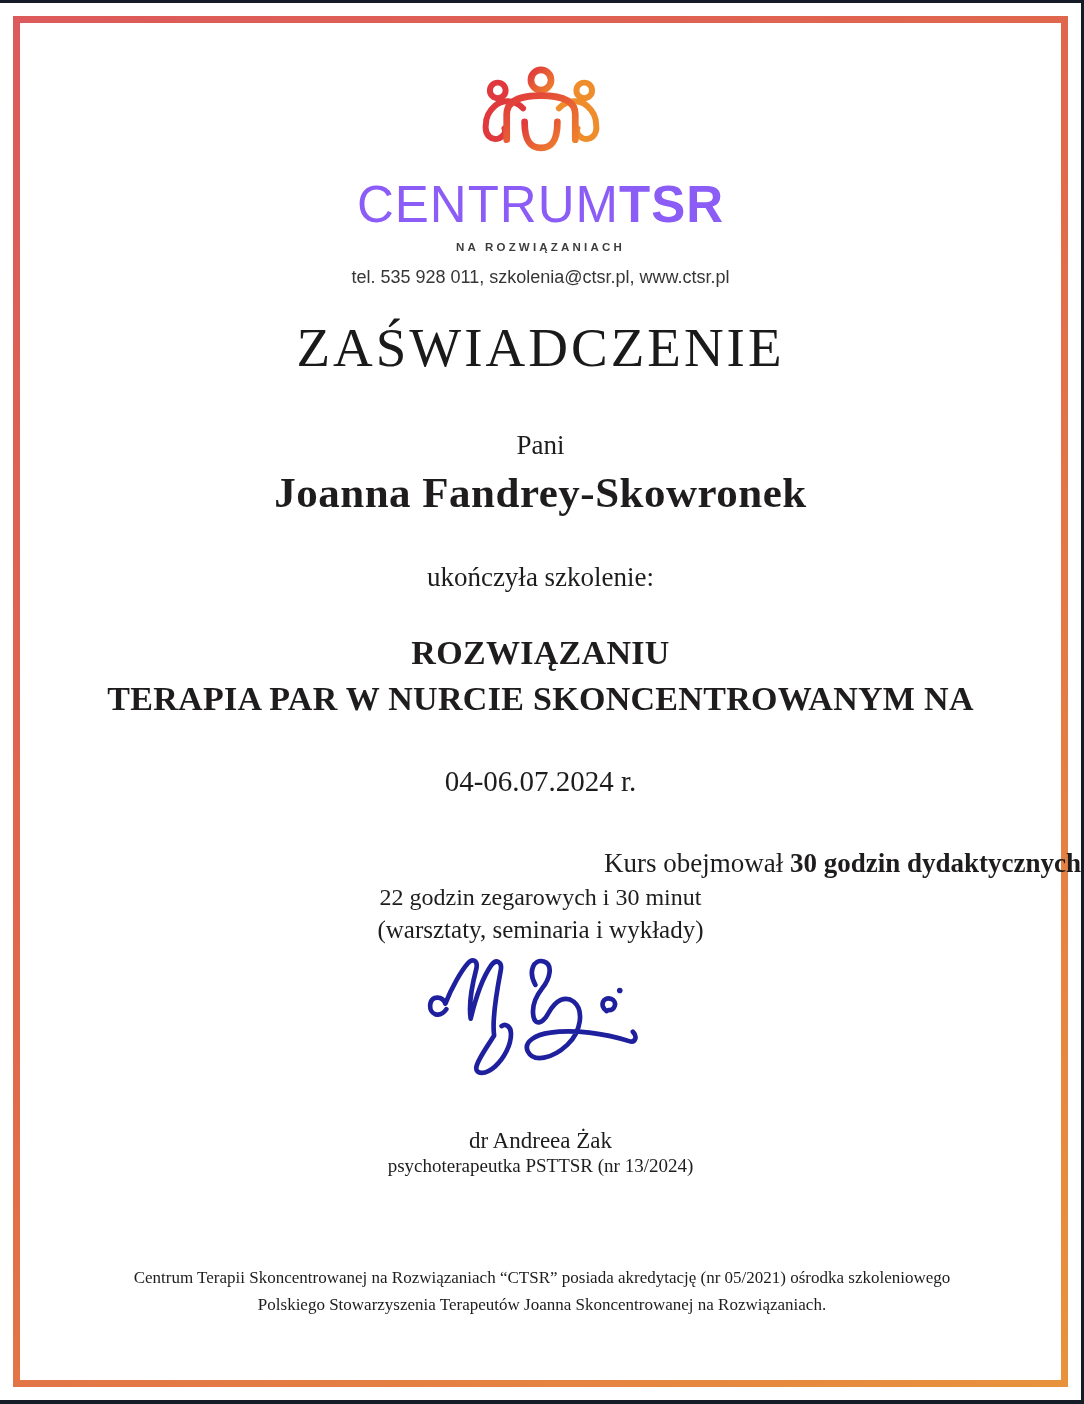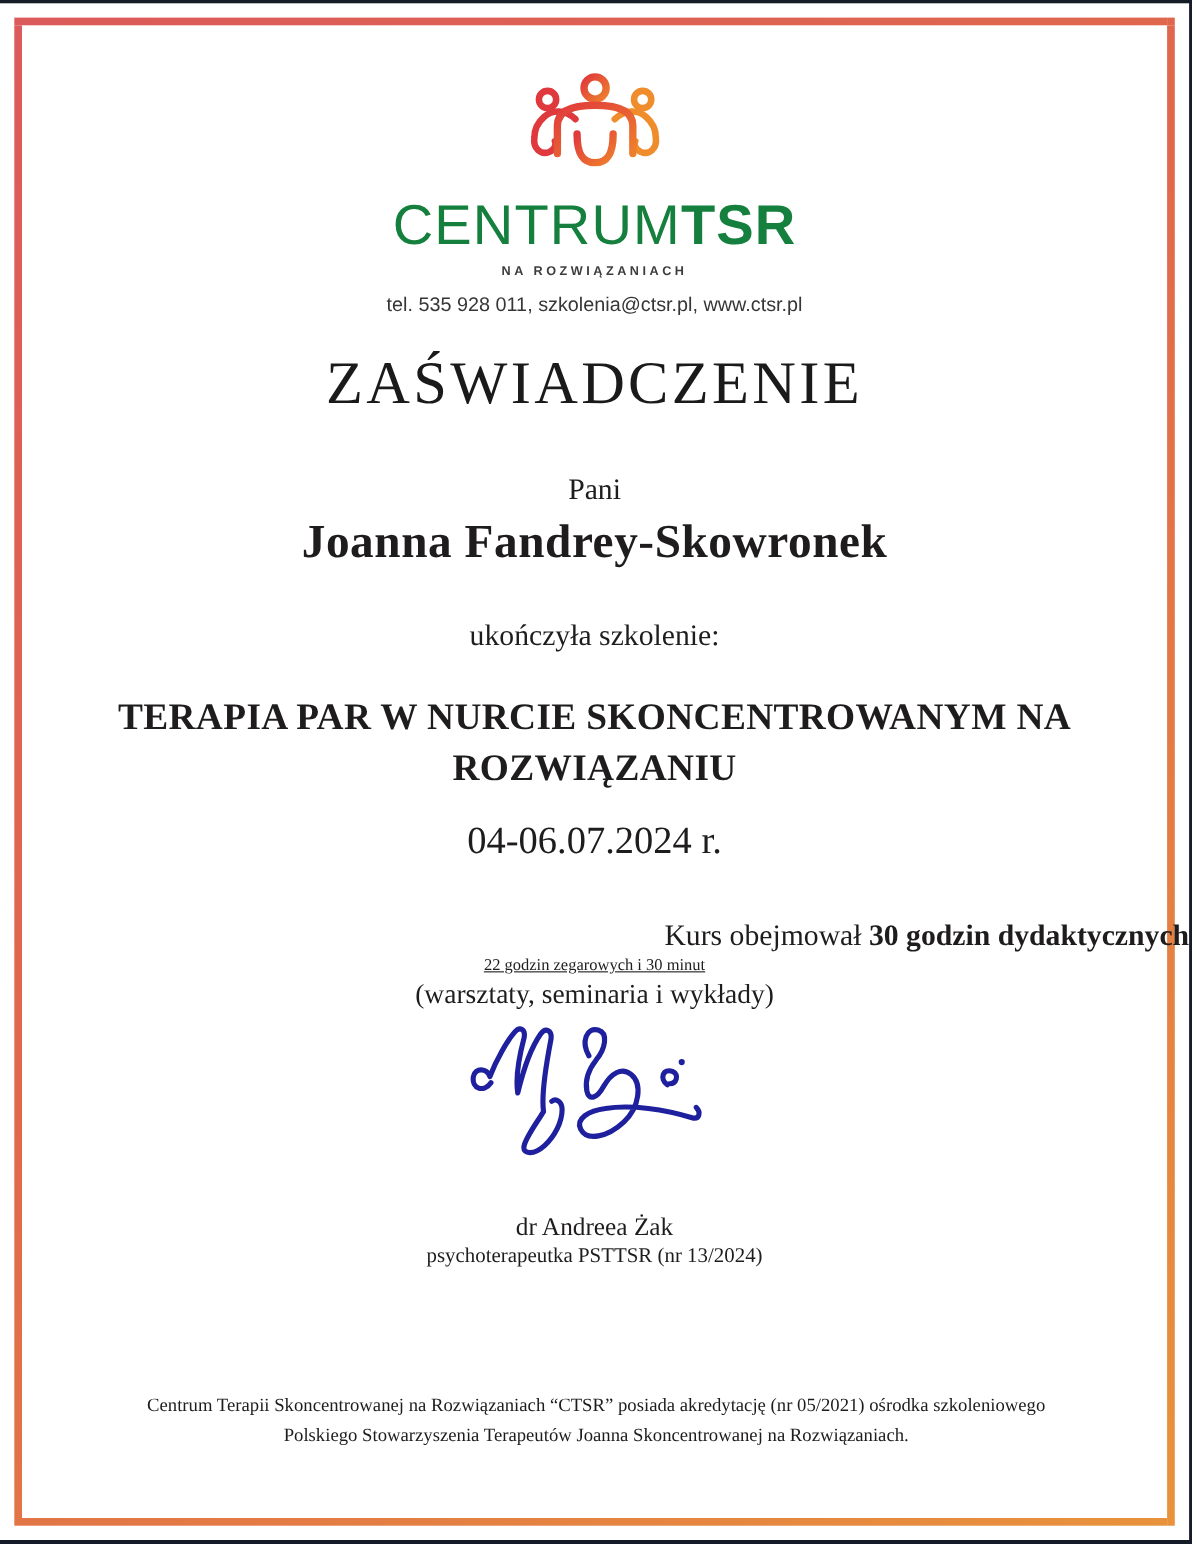--- a/index.html
+++ b/index.html
@@ -23,21 +23,21 @@
   .content{
     position:absolute;top:0;left:0;right:0;bottom:0;
     text-align:center;
     color:#1e1c1c;
   }
   .logo{display:block;margin:62px auto 0 auto;}
   .wordmark{
     margin-top:2px;
     font-family:"Liberation Sans","DejaVu Sans",sans-serif;
     font-size:51px;line-height:1.0;
-    color:#15803d;letter-spacing:1px;font-weight:400;
+    color:#8b5cf6;letter-spacing:1px;font-weight:400;
   }
   .wordmark .wm-bold{font-weight:700;}
   .tagline{
     margin-top:9px;
     font-family:"Liberation Sans","DejaVu Sans",sans-serif;
     font-size:11.5px;font-weight:700;letter-spacing:3.2px;
     color:#3f3c3c;line-height:1.5;
   }
   .contact{
     margin-top:11px;
@@ -46,24 +46,24 @@
   }
   .cert-title{
     margin:30px 0 0 0;
     font-size:55px;font-weight:400;letter-spacing:3px;
     color:#1b1a1a;line-height:1.05;
   }
   .salutation{margin-top:52px;font-size:27px;line-height:1.2;}
   .recipient{margin-top:7px;font-size:43px;font-weight:700;line-height:1.15;letter-spacing:0.5px;text-align:center;}
   .completion{margin-top:44px;font-size:27px;line-height:1.2;}
   .course{margin-top:36px;font-size:34px;font-weight:700;line-height:1.35;letter-spacing:0.3px;}
-  .course-date{margin-top:21px;font-size:35px;line-height:1.2;}
+  .course-date{margin-top:42px;font-size:29px;line-height:1.2;}
   .hours{margin-top:49px;font-size:27px;line-height:1.2;text-align:right;}
   .hours strong{font-weight:700;}
-  .hours-detail{margin-top:3px;font-size:15px;line-height:1.2;text-decoration:underline;}
+  .hours-detail{margin-top:3px;font-size:24px;line-height:1.2;}
   .hours-note{margin-top:3px;font-size:25px;line-height:1.2;}
   .signature{display:block;margin:8px auto 0 auto;}
   .signer-name{margin-top:24px;font-size:23px;line-height:1.2;}
   .signer-title{margin-top:1px;font-size:19px;line-height:1.2;}
   .footer{
     position:absolute;left:63px;right:60px;bottom:82px;
     font-size:17px;line-height:1.55;color:#1e1c1c;
   }
 </style>
 </head>
@@ -104,22 +104,22 @@
 
     <h1 class="cert-title">ZAŚWIADCZENIE</h1>
 
     <div class="salutation">Pani</div>
 
     <div class="recipient">Joanna Fandrey-Skowronek</div>
 
     <div class="completion">ukończyła szkolenie:</div>
 
     <div class="course">
+      <div>ROZWIĄZANIU</div>
       <div>TERAPIA PAR W NURCIE SKONCENTROWANYM NA</div>
-      <div>ROZWIĄZANIU</div>
     </div>
 
     <div class="course-date">04-06.07.2024 r.</div>
 
     <div class="hours"><span>Kurs obejmował </span><strong>30 godzin dydaktycznych</strong></div>
     <div class="hours-detail">22 godzin zegarowych i 30 minut</div>
     <div class="hours-note">(warsztaty, seminaria i wykłady)</div>
 
     <svg class="signature" width="250" height="150" viewBox="0 0 260 160">
       <g fill="none" stroke="#1e209d" stroke-width="5" stroke-linecap="round" stroke-linejoin="round">

